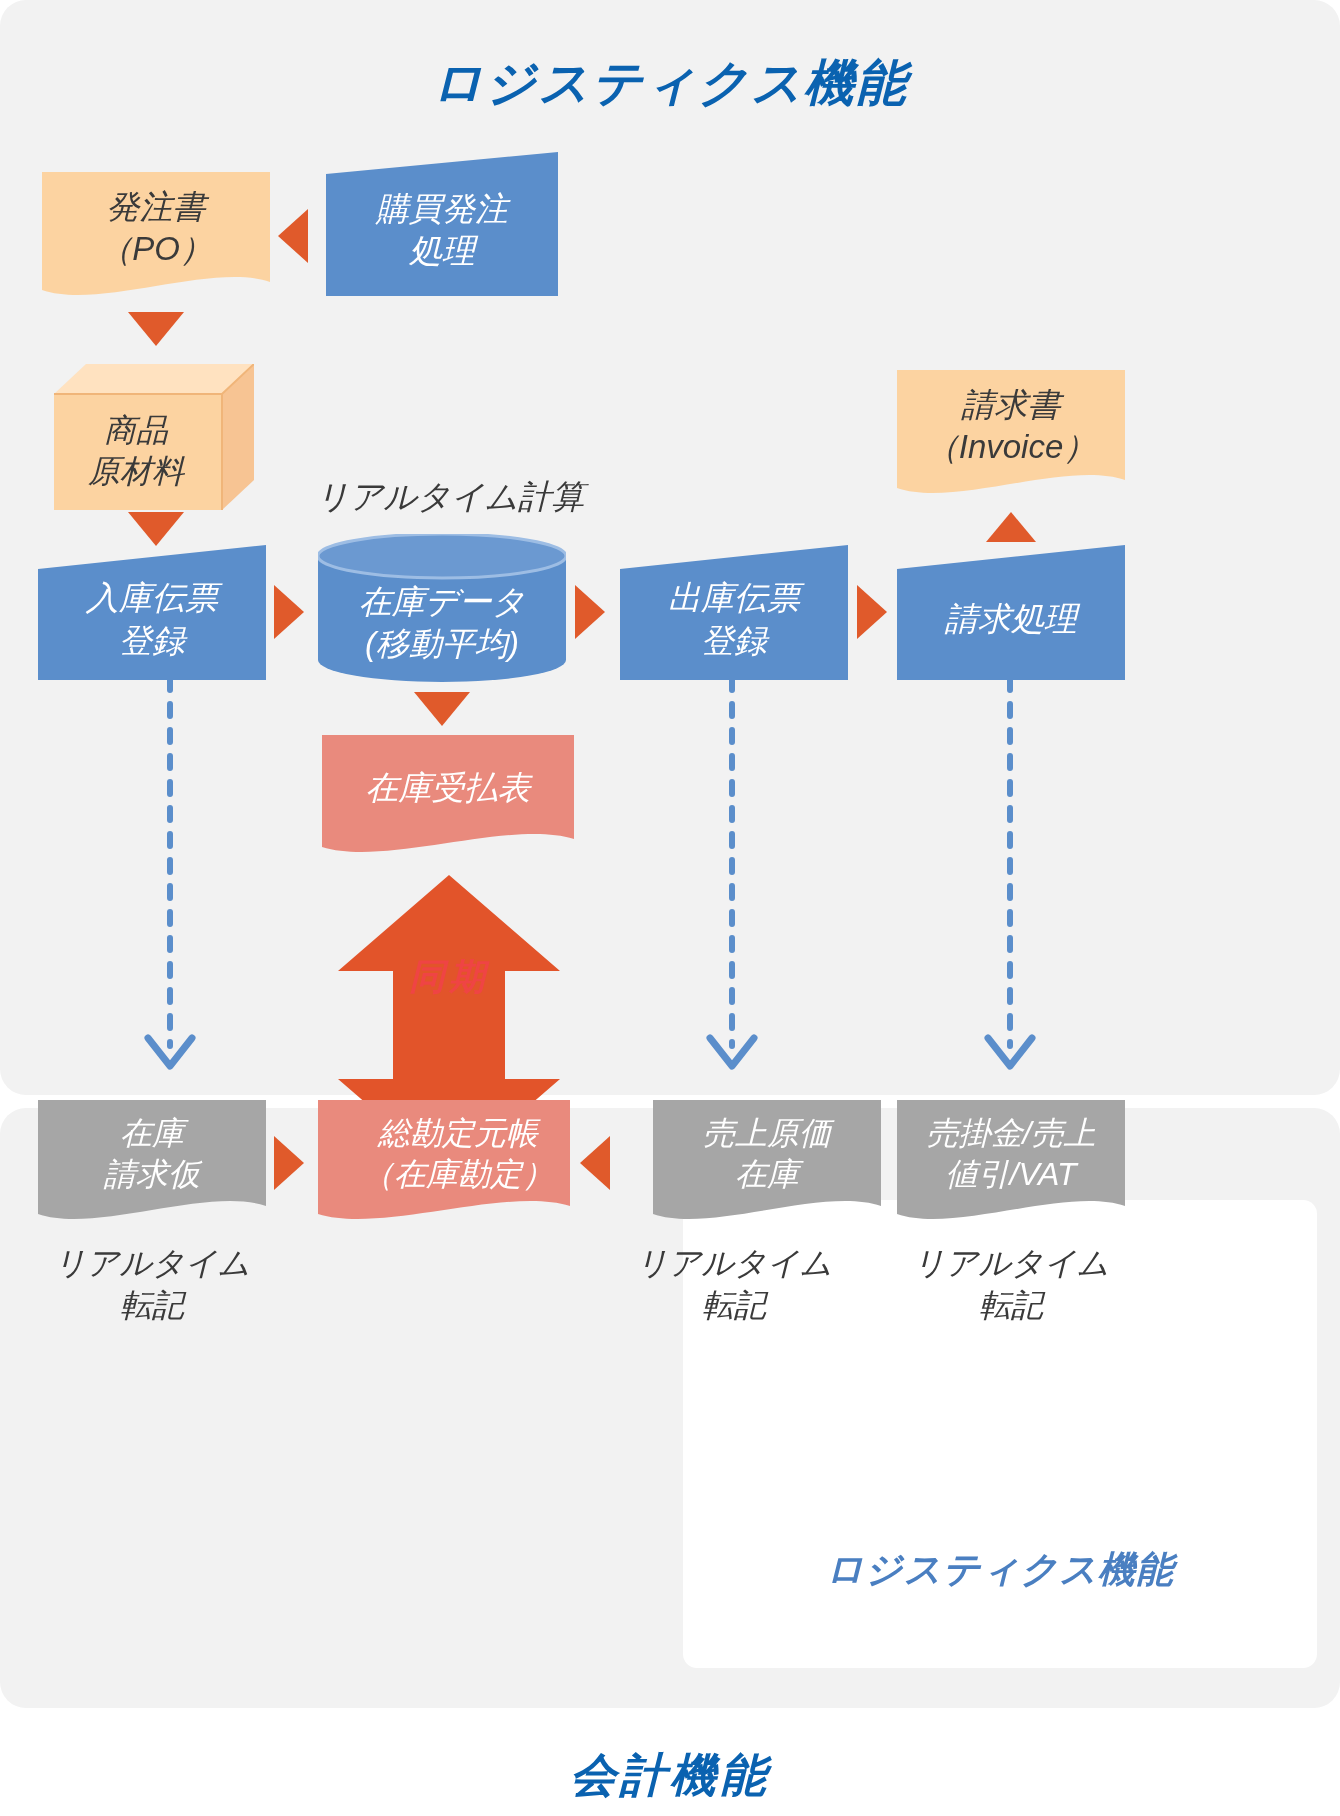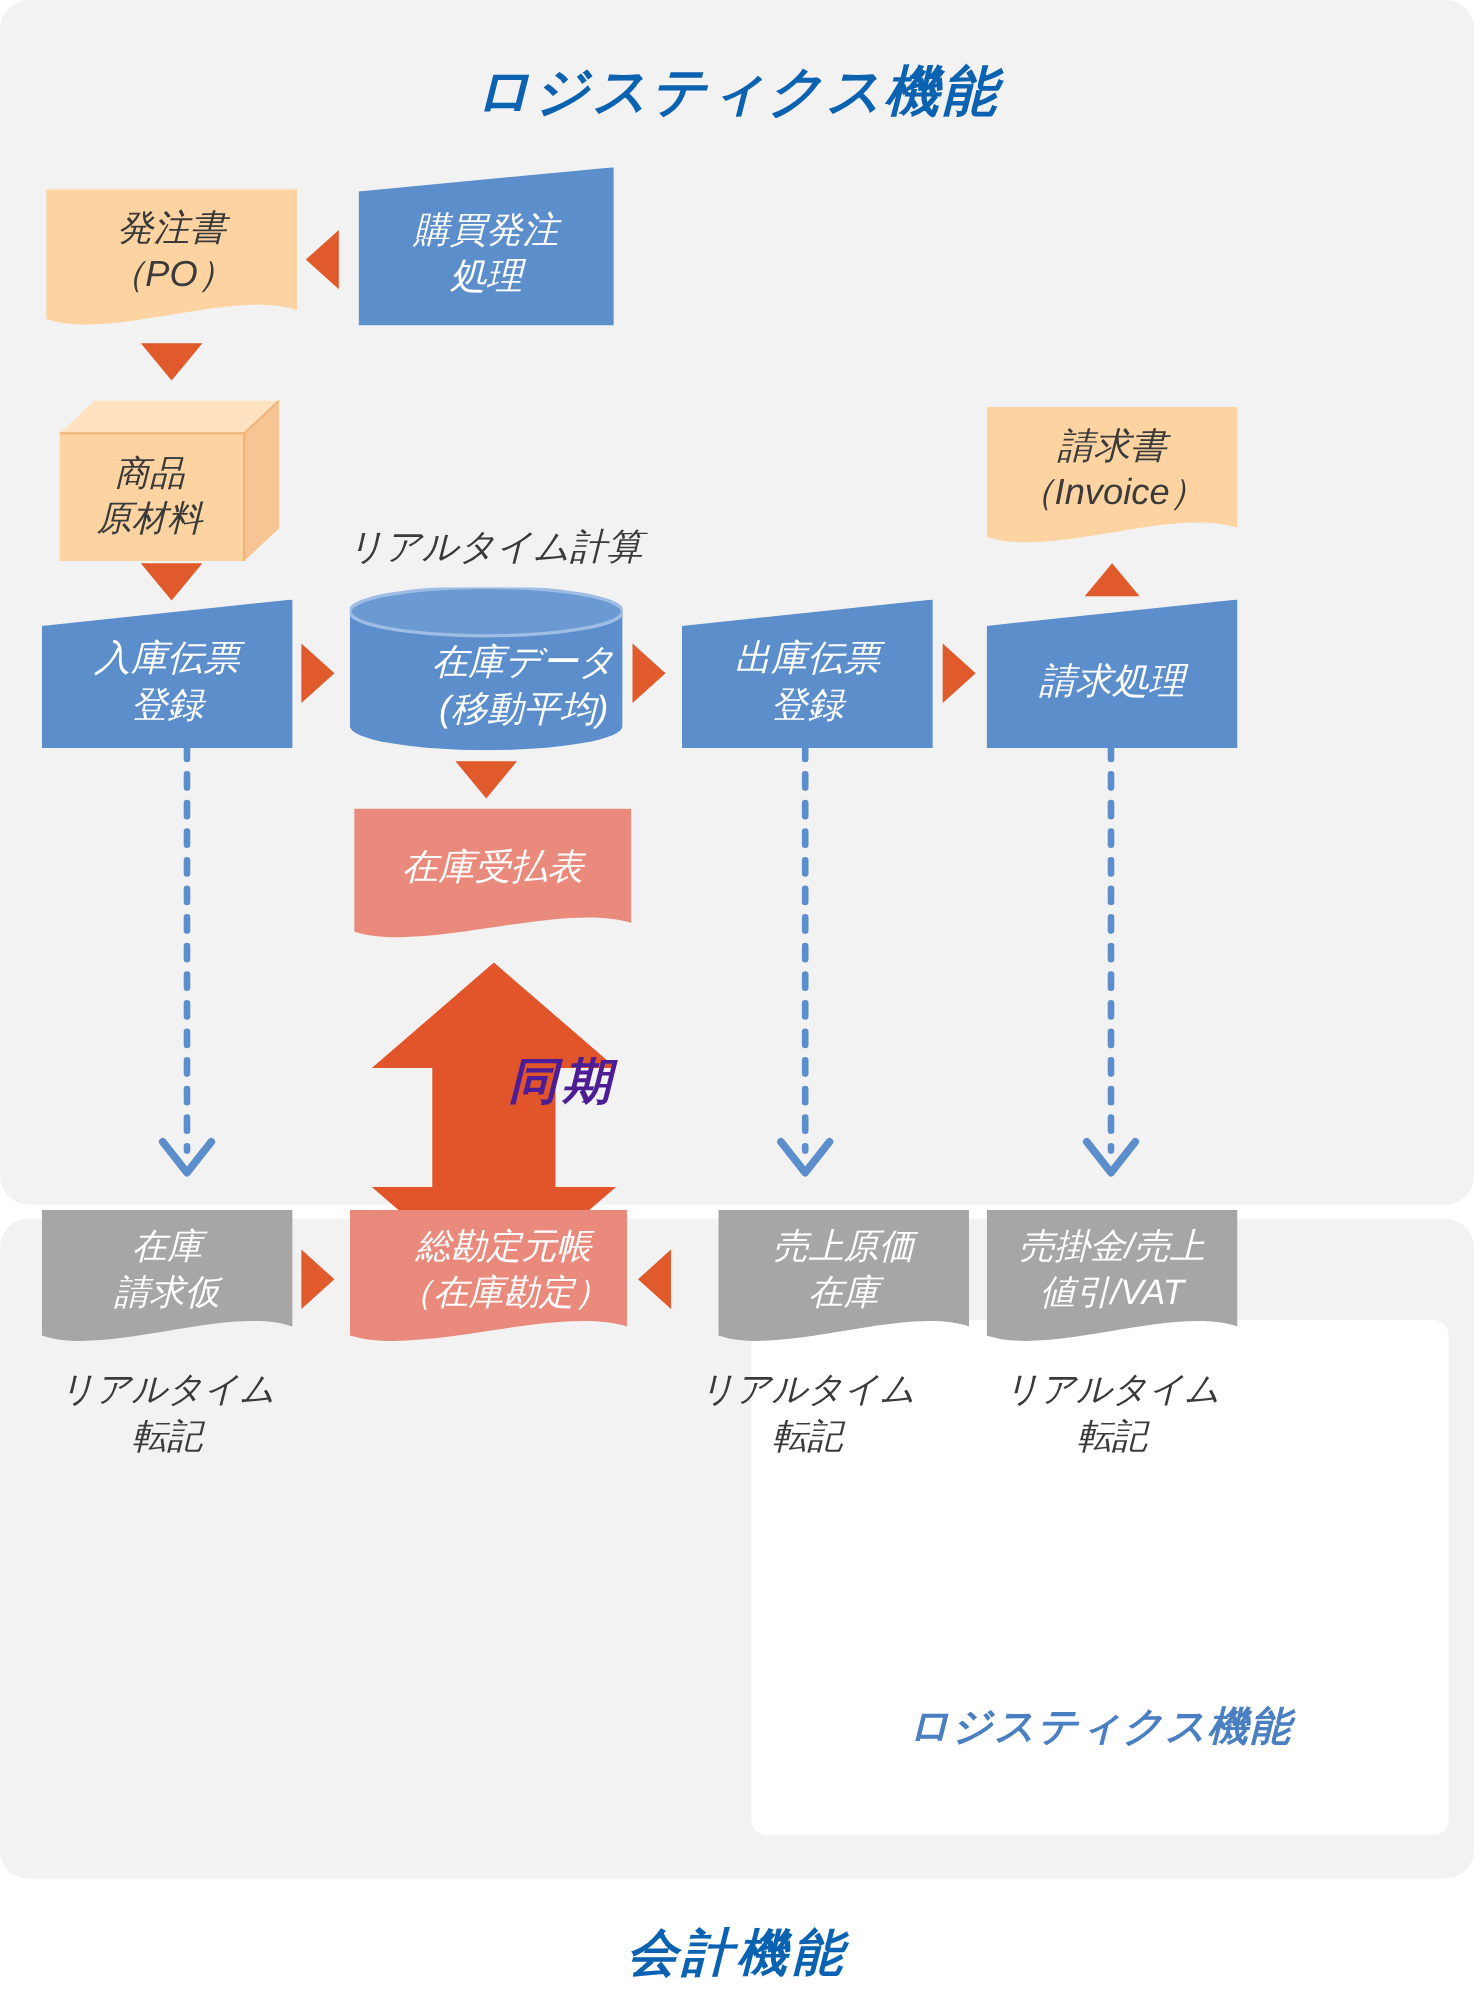--- a/index.html
+++ b/index.html
@@ -52,21 +52,21 @@
   .doc .nodetext{font-size:33px;}
 
   
   .proc{position:absolute;}
   .proc svg{position:absolute;left:0;top:0;}
   .proc .nodetext{color:#ffffff;font-size:33px;}
 
   
   .cyl{position:absolute;}
   .cyl svg{position:absolute;left:0;top:0;}
-  .cyl .nodetext{color:#ffffff;font-size:33px;padding-left:34px;}
+  .cyl .nodetext{color:#ffffff;font-size:33px;}
 
   
   .plain-label{position:absolute;text-align:center;font-size:31px;color:#3a3a3a;line-height:1.3;white-space:pre-line;}
 
   
   .box3d{position:absolute;}
   .box3d svg{position:absolute;left:0;top:0;}
   .box3d .nodetext{font-size:32px;color:#3a3a3a;}
 
   
@@ -75,22 +75,22 @@
   .tri-up{border-left:25px solid transparent;border-right:25px solid transparent;border-bottom:30px solid #e05a2b;}
   .tri-right{border-top:27px solid transparent;border-bottom:27px solid transparent;border-left:30px solid #e05a2b;}
   .tri-left{border-top:27px solid transparent;border-bottom:27px solid transparent;border-right:30px solid #e05a2b;}
 
   
   .dashcon{position:absolute;}
 
   
   .sync{position:absolute;}
   .sync-text{
-    position:absolute;left:0;top:78px;width:100%;text-align:right;
-    font-size:45px;font-weight:bold;color:#4c1d95;letter-spacing:4px;
+    position:absolute;left:0;top:78px;width:100%;text-align:center;
+    font-size:36px;font-weight:bold;color:#ef4444;letter-spacing:4px;
   }
 </style>
 </head>
 <body>
 
 <div class="stage">
 
   <div class="panel-logistics"></div>
   <div class="panel-accounting"></div>
   <div class="panel-gross"></div>

